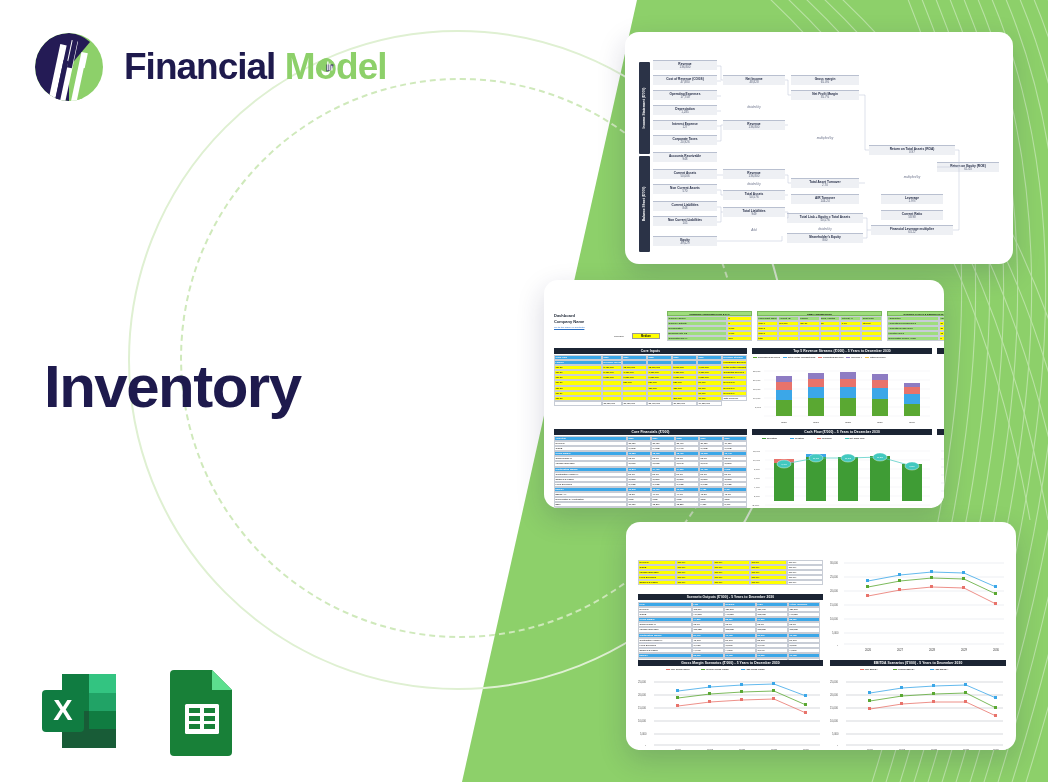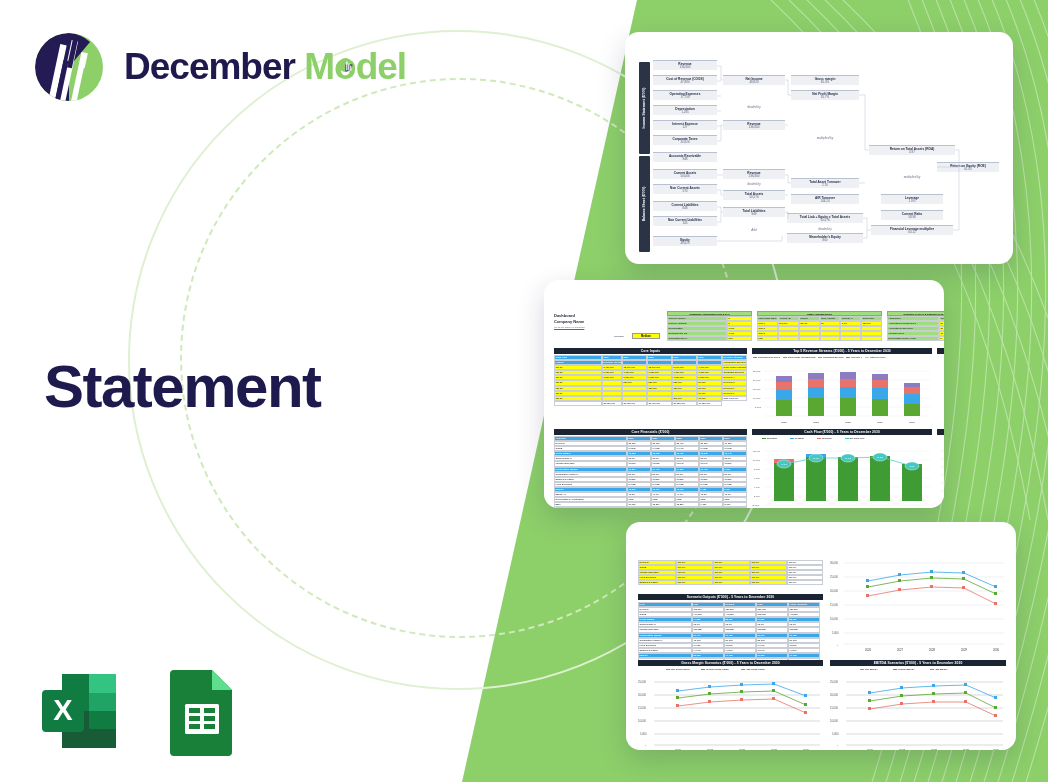--- a/index.html
+++ b/index.html
@@ -157,32 +157,32 @@
           <rect x="22" y="14" width="6.5" height="60" fill="#ffffff" transform="rotate(12 25 44)"></rect>
           <rect x="33" y="10" width="6.5" height="64" fill="#ffffff" transform="rotate(12 36 42)"></rect>
           <rect x="44" y="22" width="6.5" height="52" fill="#ffffff" transform="rotate(12 47 48)"></rect>
           <rect x="27" y="30" width="5" height="44" fill="#241b55" transform="rotate(12 29 52)"></rect>
           <rect x="38" y="8" width="5" height="30" fill="#241b55" transform="rotate(12 40 23)"></rect>
           <rect x="48" y="38" width="5" height="36" fill="#8dd06a" transform="rotate(12 50 56)"></rect>
         </g>
       </svg>
     </div>
     <div id="brand">
-      <span>December</span>
+      <span>Financial</span>
       <span class="accent">M<span class="mark-o">o<svg width="17" height="17" viewBox="0 0 17 17" style="position:absolute;left:3px;top:10px;">
         <path d="M 8.5 2 A 7 7 0 1 1 8.49 2 Z" fill="#8dd06a"></path>
         <path d="M 8.5 15.5 A 7 7 0 0 0 15.5 8.5 L 8.5 8.5 Z" fill="#241b55"></path>
         <rect x="9.2" y="5.5" width="1.3" height="9" fill="#fff"></rect>
         <rect x="11.2" y="7.5" width="1.3" height="7" fill="#fff"></rect>
         <rect x="13.2" y="9.5" width="1.3" height="5" fill="#fff"></rect>
       </svg></span>del</span>
     </div>
   </div>
 
-  <div id="headline">Statement</div>
+  <div id="headline">Inventory</div>
 
   <div id="app-icons">
     <div class="app-icon">
       <svg width="94" height="94" viewBox="0 0 94 94">
         <rect x="30" y="10" width="54" height="74" rx="3" fill="#21a366"></rect>
         <rect x="30" y="10" width="27" height="74" fill="#107c41"></rect>
         <rect x="57" y="10" width="27" height="19" fill="#33c481"></rect>
         <rect x="57" y="29" width="27" height="18" fill="#21a366"></rect>
         <rect x="57" y="47" width="27" height="18" fill="#107c41"></rect>
         <rect x="57" y="65" width="27" height="19" fill="#185c37"></rect>

